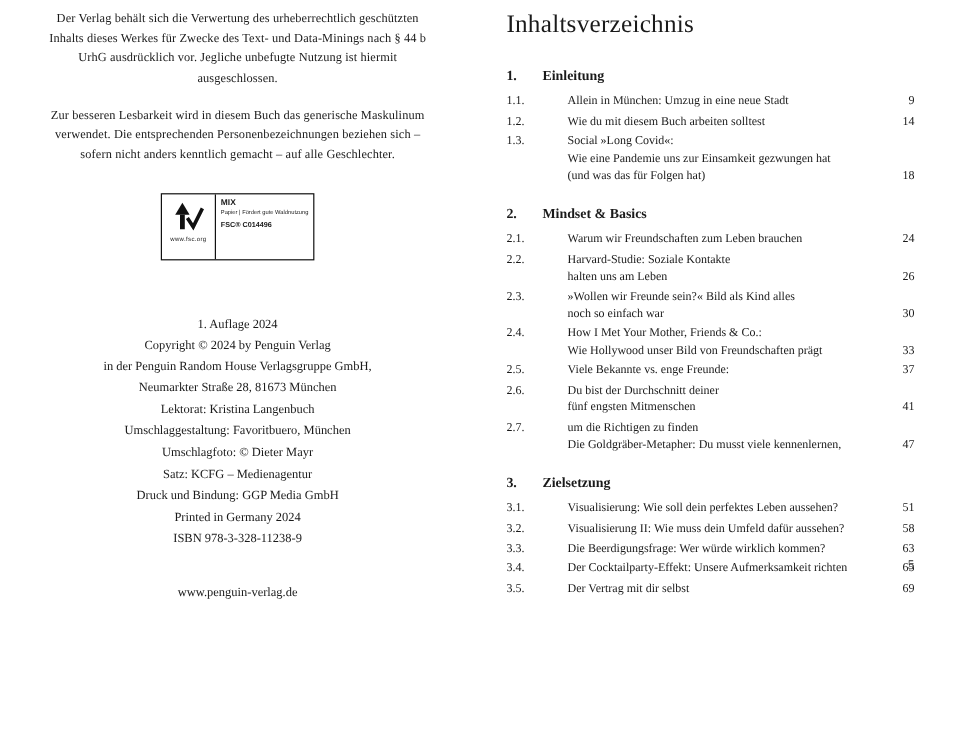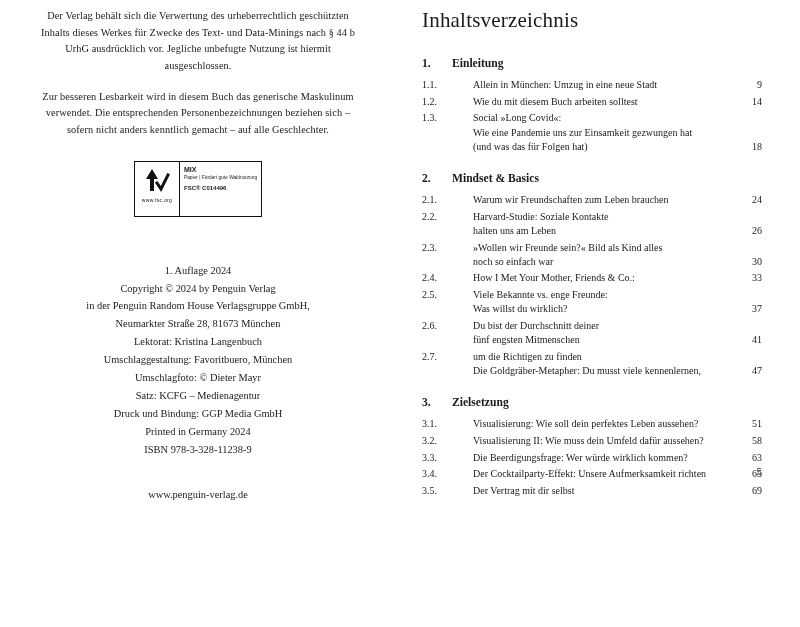--- a/index.html
+++ b/index.html
@@ -283,28 +283,28 @@
       <span class="txt">
         <span class="l2">»Wollen wir Freunde sein?« Bild als Kind alles</span>
         <span class="l2">noch so einfach war</span>
       </span>
       <span class="pg">30</span>
     </div>
     <div class="entry">
       <span class="num">2.4.</span>
       <span class="txt">
         <span class="l2">How I Met Your Mother, Friends &amp; Co.:</span>
+        <span class="l2">Wie Hollywood unser Bild von Freundschaften prägt</span>
       </span>
       <span class="pg">33</span>
     </div>
     <div class="entry">
       <span class="num">2.5.</span>
       <span class="txt">
         <span class="l2">Viele Bekannte vs. enge Freunde:</span>
-        <span class="l2">Was willst du wirklich?</span>
       </span>
       <span class="pg">37</span>
     </div>
     <div class="entry">
       <span class="num">2.6.</span>
       <span class="txt">
         <span class="l2">Du bist der Durchschnitt deiner</span>
         <span class="l2">fünf engsten Mitmenschen</span>
       </span>
       <span class="pg">41</span>

